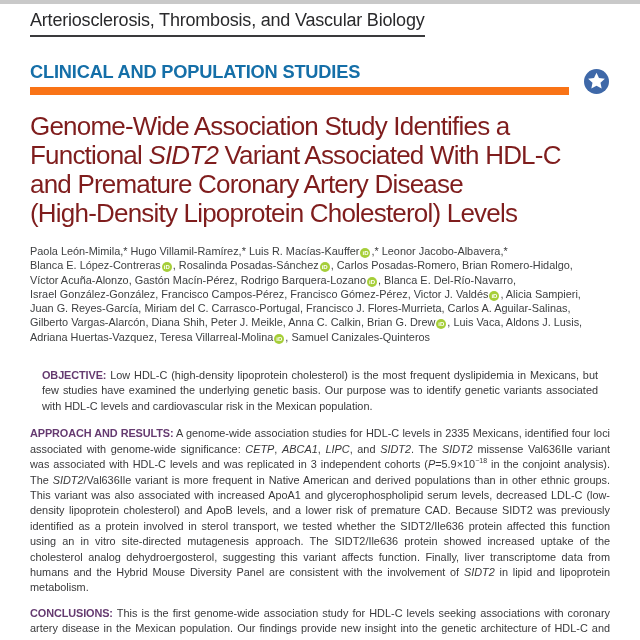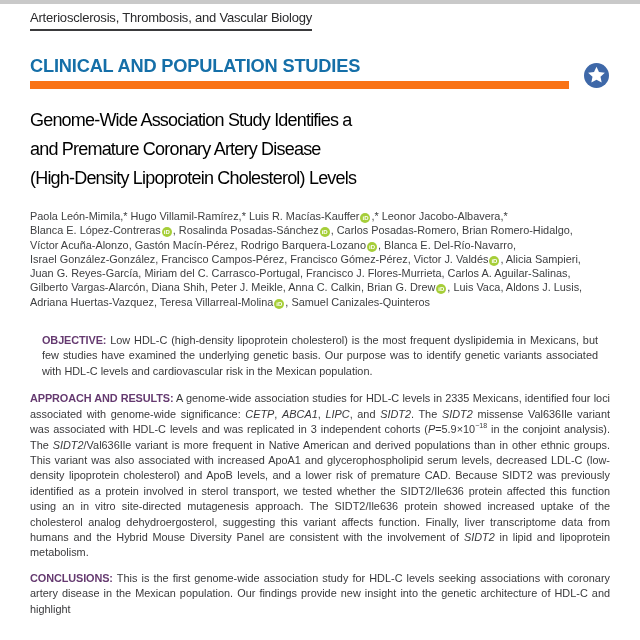--- a/index.html
+++ b/index.html
@@ -4,33 +4,33 @@
 <style>
   html,body{margin:0;padding:0;}
   body{
     width:640px;height:640px;overflow:hidden;background:#ffffff;
     font-family:"Liberation Sans",sans-serif;color:#231f20;
   }
   .topbar{height:4px;background:#c9c9c9;}
   .content{padding:0 30px;}
 
   .journal-title{
-    display:inline-block;margin-top:6px;font-size:13px;color:#2a2a2c;
+    display:inline-block;margin-top:6px;font-size:18px;color:#2a2a2c;
     letter-spacing:-0.2px;padding-bottom:4px;border-bottom:2px solid #3a3a3c;
   }
 
   .section-row{display:flex;align-items:flex-end;margin-top:24px;}
   .section-title-wrap{flex:1;border-bottom:8px solid #f97316;padding-bottom:4px;}
   .section-title{
     font-size:19px;font-weight:bold;color:#156fa8;letter-spacing:-0.2px;
     display:inline-block;transform:scaleX(.96);transform-origin:left center;
   }
   .star-badge{width:27px;height:27px;margin-left:14px;flex:0 0 auto;}
 
-  .article-title{margin-top:17px;font-size:18px;line-height:29px;letter-spacing:-0.8px;color:#000000;font-weight:400;}
+  .article-title{margin-top:17px;font-size:26px;line-height:29px;letter-spacing:-0.8px;color:#7f1d1d;font-weight:400;}
   .title-line{white-space:nowrap;}
 
   .authors{margin-top:16px;font-size:10.9px;line-height:14.3px;color:#3f4042;}
   .author-line{white-space:nowrap;}
 
   .orcid{
     display:inline-block;width:10px;height:10px;border-radius:50%;
     background:#a6ce39;color:#ffffff;font-size:6px;font-weight:bold;
     text-align:center;line-height:10px;vertical-align:0px;margin:0 1px;
   }
@@ -57,20 +57,21 @@
       <span class="section-title">CLINICAL AND POPULATION STUDIES</span>
     </div>
     <svg class="star-badge" viewBox="0 0 27 27" aria-hidden="true">
       <circle cx="13.5" cy="13.5" r="12.5" fill="#3e68a8"></circle>
       <polygon fill="#ffffff" points="13.5,4.7 15.97,10.1 21.87,10.78 17.49,14.8 18.67,20.62 13.5,17.7 8.33,20.62 9.51,14.8 5.13,10.78 11.03,10.1"></polygon>
     </svg>
   </div>
 
   <h1 class="article-title" style="margin:17px 0 0 0;">
       <div class="title-line"><span>Genome-Wide Association Study Identifies a</span></div>
+      <div class="title-line"><span>Functional </span><span style="font-style: italic;">SIDT2</span><span> Variant Associated With HDL-C</span></div>
       <div class="title-line"><span>and Premature Coronary Artery Disease</span></div>
       <div class="title-line"><span>(High-Density Lipoprotein Cholesterol) Levels</span></div>
     </h1>
 
   <div class="authors">
       <div class="author-line"><span>Paola León-Mimila,* Hugo Villamil-Ramírez,* Luis R. Macías-Kauffer</span><span class="orcid">iD</span><span>,* Leonor Jacobo-Albavera,*</span></div>
       <div class="author-line"><span>Blanca E. López-Contreras</span><span class="orcid">iD</span><span>, Rosalinda Posadas-Sánchez</span><span class="orcid">iD</span><span>, Carlos Posadas-Romero, Brian Romero-Hidalgo,</span></div>
       <div class="author-line"><span>Víctor Acuña-Alonzo, Gastón Macín-Pérez, Rodrigo Barquera-Lozano</span><span class="orcid">iD</span><span>, Blanca E. Del-Río-Navarro,</span></div>
       <div class="author-line"><span>Israel González-González, Francisco Campos-Pérez, Francisco Gómez-Pérez, Victor J. Valdés</span><span class="orcid">iD</span><span>, Alicia Sampieri,</span></div>
       <div class="author-line"><span>Juan G. Reyes-García, Miriam del C. Carrasco-Portugal, Francisco J. Flores-Murrieta, Carlos A. Aguilar-Salinas,</span></div>

